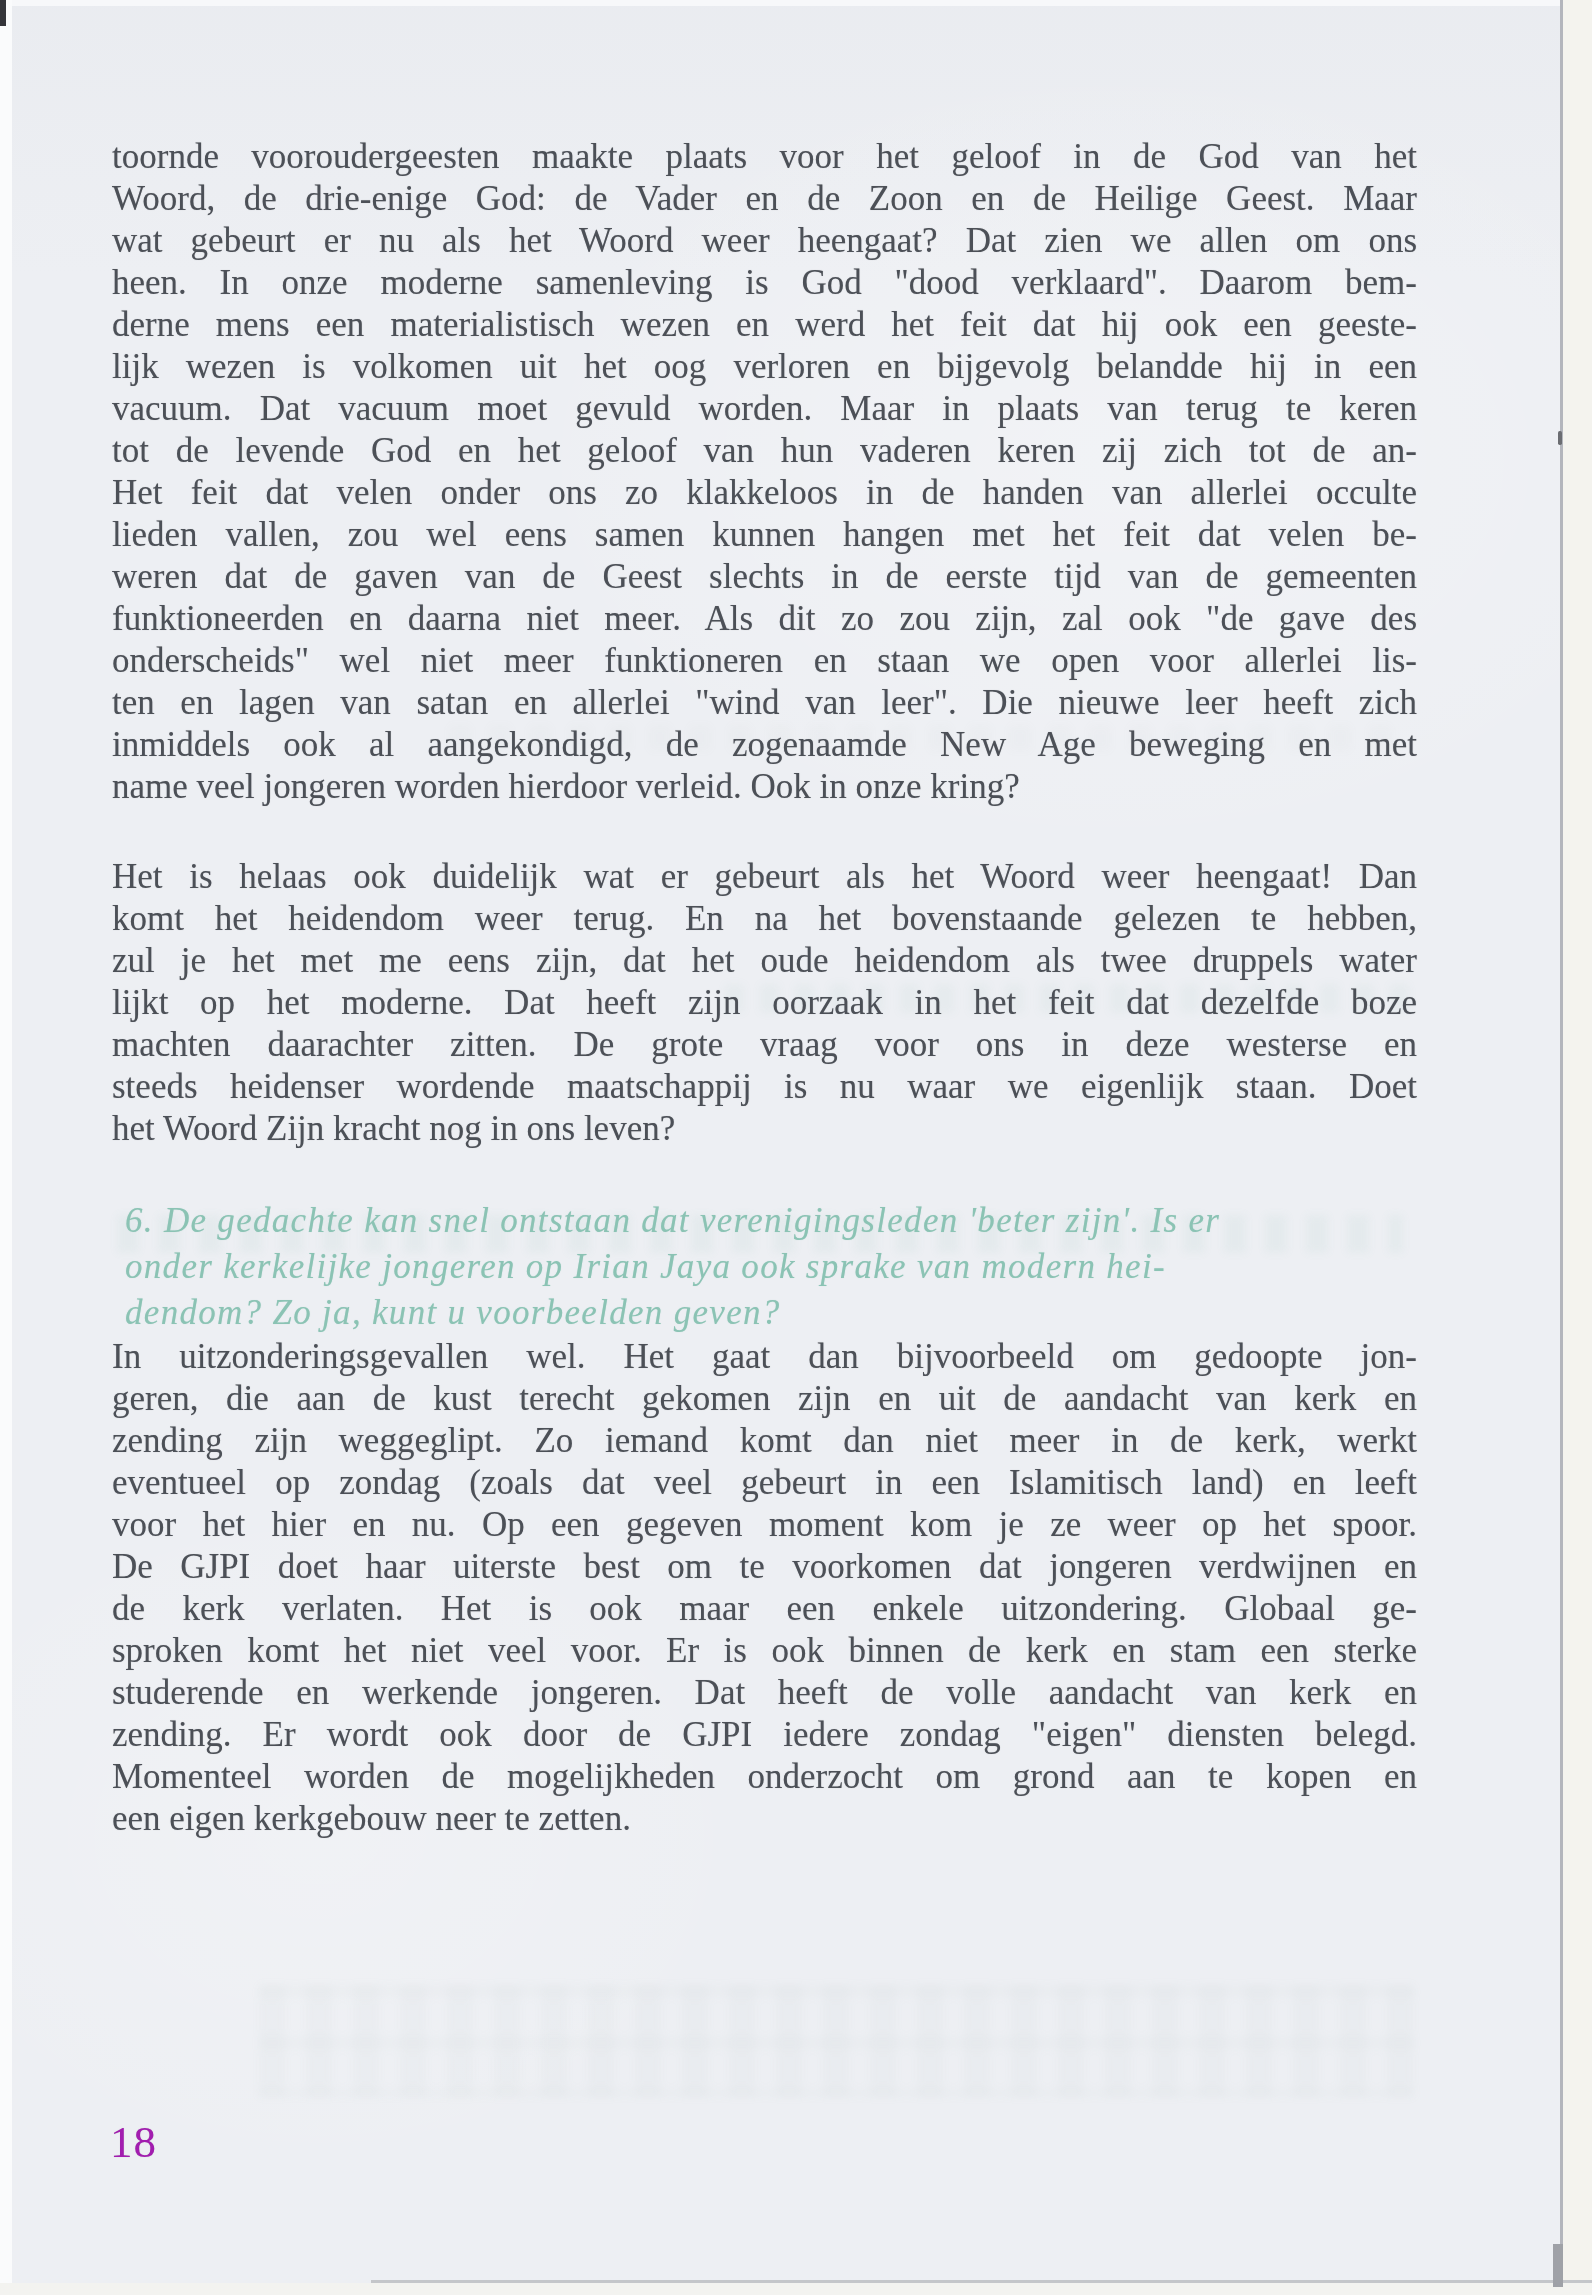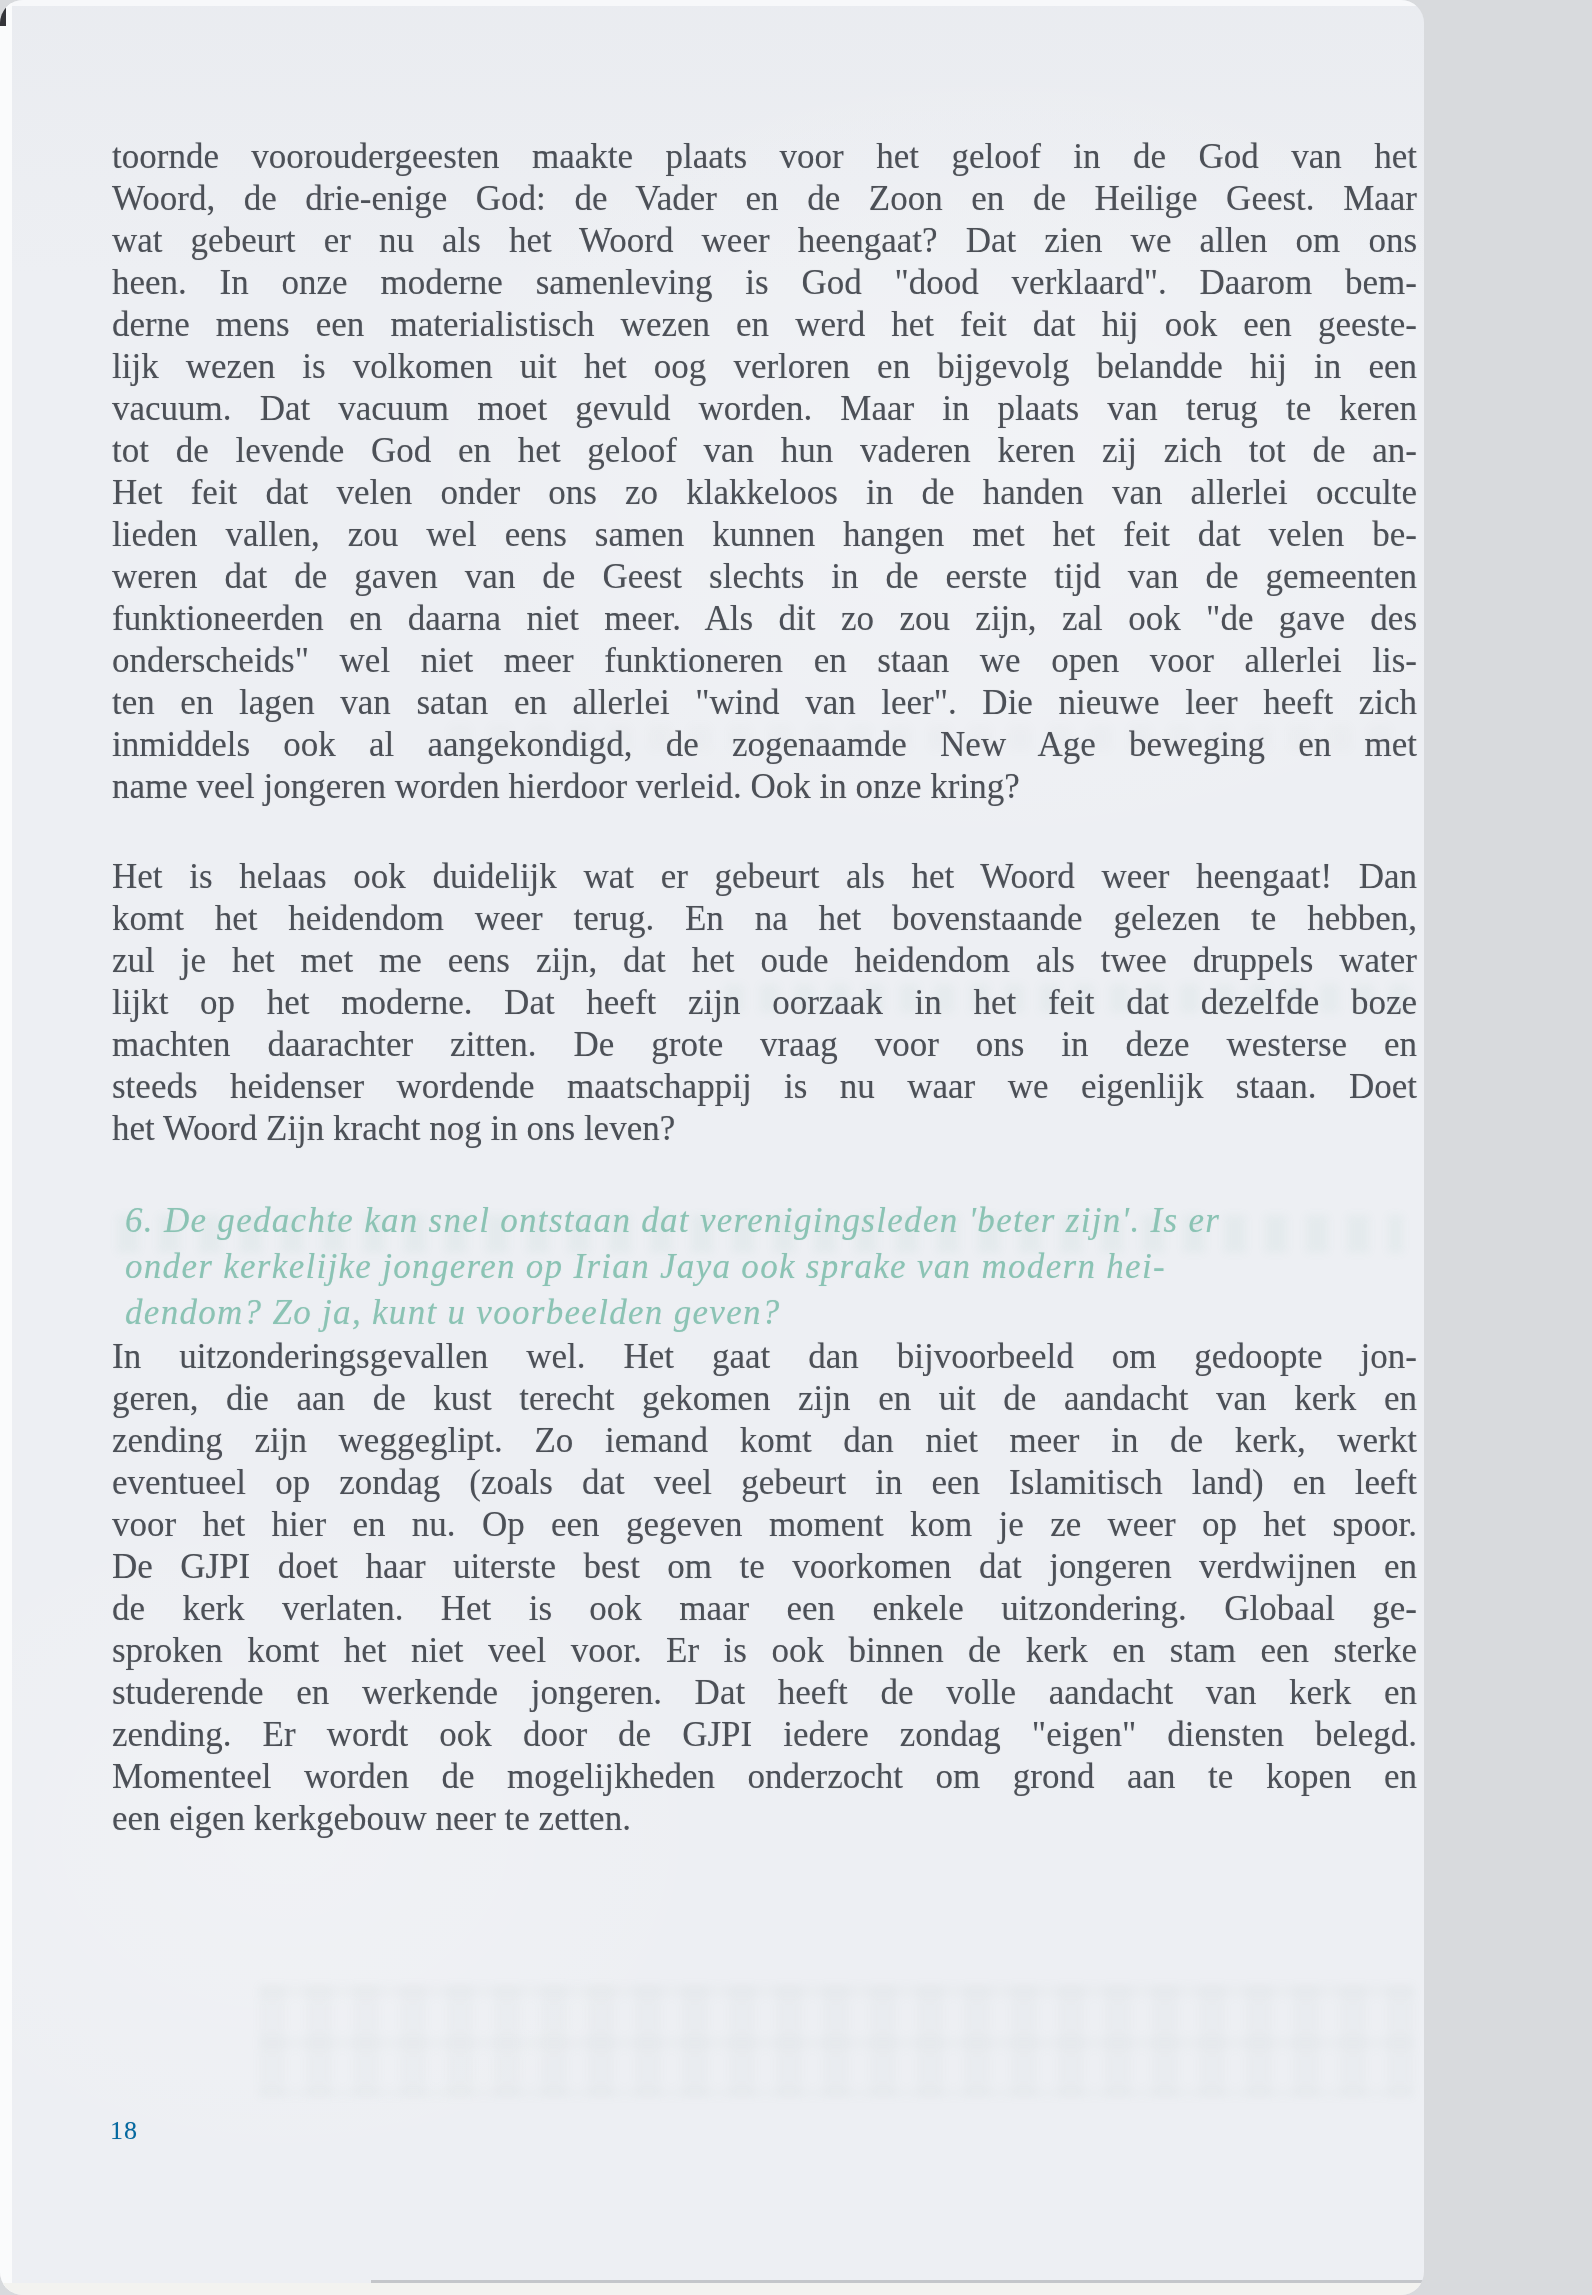--- a/index.html
+++ b/index.html
@@ -1,22 +1,21 @@
 <!DOCTYPE html>
 <html style="font-size:14px"><head>
 <meta charset="utf-8">
 <style>
   html,body{margin:0;padding:0;background:#d8dadd;}
   .scan{
     position:relative;
-    width:1424px;height:2295px;
+    width:1592px;height:2295px;
     background:#edeff3;
     overflow:hidden;
     font-family:"Liberation Serif","DejaVu Serif",serif;
-    border-radius:23px;
   }
   
   .scan::before{
     content:"";position:absolute;inset:0;pointer-events:none;
     background:
       radial-gradient(1036px 690px at 70% 20%, rgba(255,255,255,.25), rgba(255,255,255,0) 60%),
       radial-gradient(777px 604px at 20% 80%, rgba(255,255,255,.18), rgba(255,255,255,0) 60%),
       linear-gradient(180deg, rgba(210,213,220,.12), rgba(210,213,220,0) 12%);
   }
   .edge-left{position:absolute;left:0;top:0;width:12px;height:2295px;background:#fafbfc;}
@@ -42,21 +41,21 @@
     -moz-text-align-last:justify;
     text-align-last:justify;
     white-space:normal;
   }
   .ln.last{text-align:right;text-align-last:left;}
   .question{margin:13px;color:#8bc3b4;font-style:italic;font-size:35px;line-height:46px;
     letter-spacing:1.3px;text-shadow:0 0 0.9px rgba(139,195,180,.45);}
   .qln{text-align:left;text-align-last:left;}
   .page-number{
     position:absolute;left:110px;top:2116px;
-    font-size:26px;color:#0369a1;letter-spacing:0.9px;
+    font-size:45px;color:#a21caf;letter-spacing:0.9px;
     text-shadow:0 0 0.9px rgba(99,102,108,.3);
   }
   
   .bleed{position:absolute;pointer-events:none;filter:blur(4.3px);}
   .bleed.b1{left:725px;top:984px;width:690px;height:29px;
     background:repeating-linear-gradient(90deg, rgba(120,170,160,.18) 0 19px, rgba(120,170,160,0) 19px 35px);opacity:.35;}
   .bleed.b2{left:117px;top:1215px;width:1286px;height:38px;
     background:repeating-linear-gradient(90deg, rgba(125,180,168,.2) 0 22.4px, rgba(125,180,168,0) 22.4px 41px);opacity:.4;}
   .bleed.b3{left:259px;top:1985px;width:1156px;height:112px;
     background:

